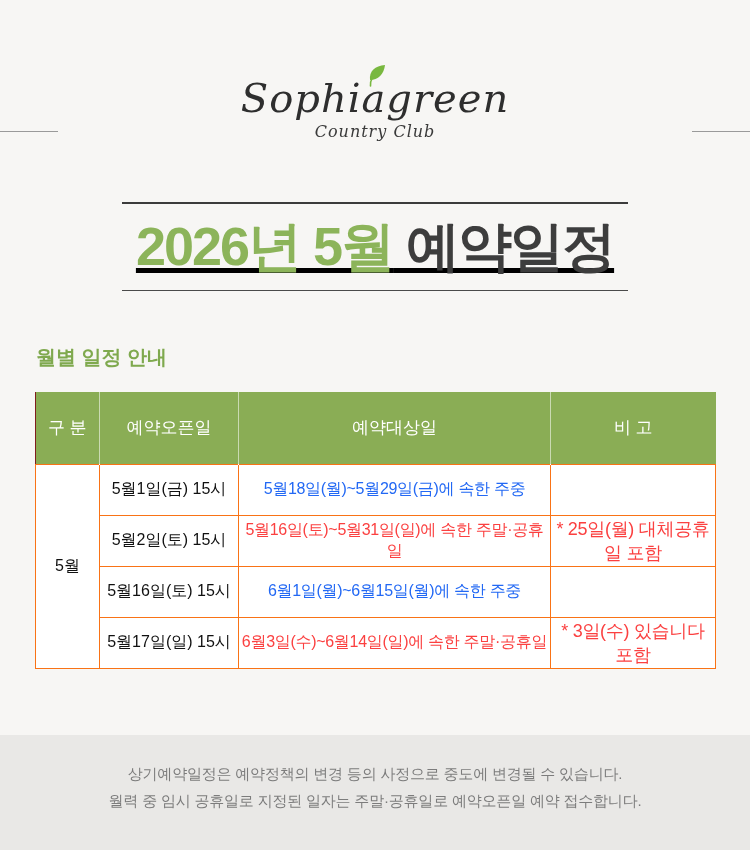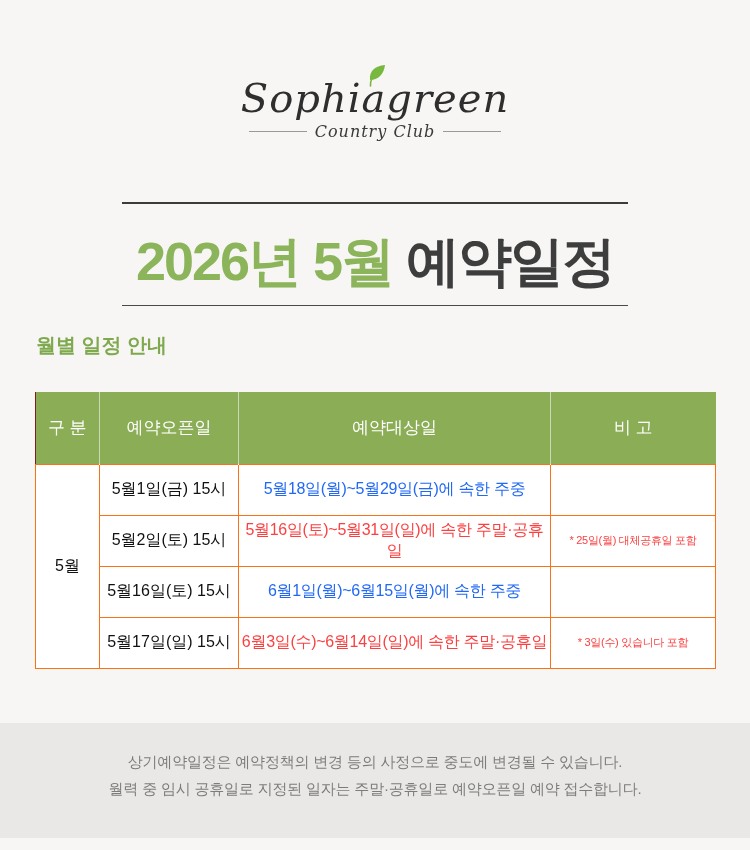--- a/index.html
+++ b/index.html
@@ -33,21 +33,21 @@
     top: -12px;
     left: 50%;
     margin-left: -14px;
     width: 26px;
     height: 24px;
   }
   .logo-sub {
     margin-top: 2px;
     display: flex;
     align-items: center;
-    justify-content: center;
+    justify-content: space-between;
     gap: 8px;
   }
   .logo-sub .rule {
     width: 58px;
     height: 1px;
     background: #9a9a9a;
   }
   .logo-sub-text {
     font-family: "DejaVu Serif", serif;
     font-style: italic;
@@ -60,34 +60,35 @@
   .title-block {
     position: absolute;
     top: 202px;
     left: 122px;
     width: 506px;
     text-align: center;
   }
   .title-rule-top { height: 2px; background: #3b3b3b; }
   .title-rule-bottom { height: 1px; background: #4a4a4a; }
   .page-title {
-    padding: 28px 0 14px 0;
+    padding: 13px 0 14px 0;
     font-size: 54px;
     font-weight: 800;
     letter-spacing: -2px;
     line-height: 1.1;
     white-space: nowrap;
+    text-decoration: underline;
   }
   .page-title .t-green { color: #8cb45a; }
   .page-title .t-dark { color: #3d3d3d; }
 
   
   .section-heading {
     position: absolute;
-    top: 332px;
+    top: 344px;
     left: 36px;
     font-size: 20px;
     font-weight: 700;
     color: #7fa94e;
     letter-spacing: 0px;
   }
 
   
   .schedule-table {
     position: absolute;
@@ -116,31 +117,31 @@
     border: 1px solid #f97316;
     font-size: 16px;
     color: #111111;
     background: #ffffff;
   }
   .schedule-table td.cell-month { font-size: 16px; color: #111111; }
   .schedule-table td.cell-target { font-weight: 400; letter-spacing: -0.3px; }
   .schedule-table td.c-blue { color: #2268f4; }
   .schedule-table td.c-red { color: #fb4040; }
   .schedule-table td.cell-note {
-    font-size: 11px;
+    font-size: 18px;
     color: #fb4040;
     letter-spacing: -0.3px;
     margin-top: 28px;
   }
 
   
   .footer {
     position: absolute;
     left: 0;
-    bottom: 12px;
+    bottom: 0;
     width: 100%;
     height: 115px;
     background: #e9e8e6;
     text-align: center;
     padding-top: 25px;
   }
   .footer p {
     font-size: 15px;
     color: #7c7c7c;
     line-height: 27px;

